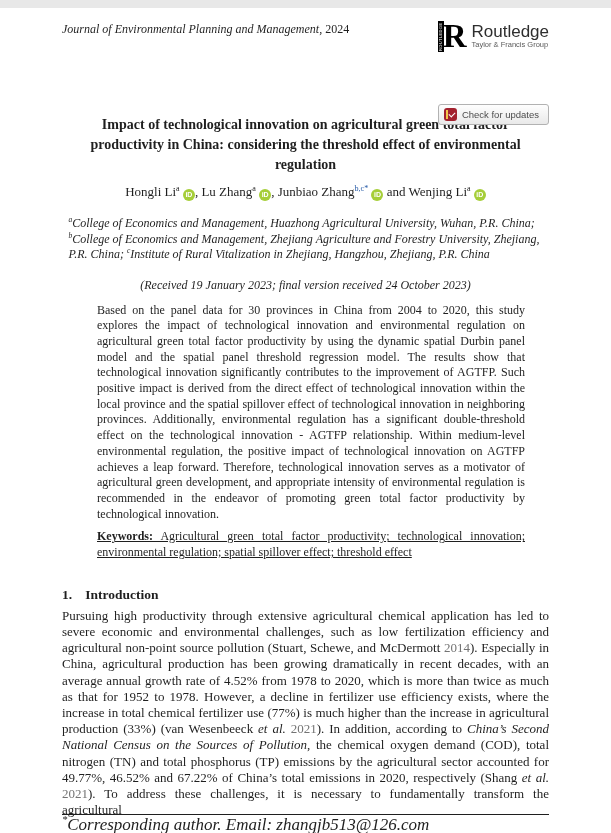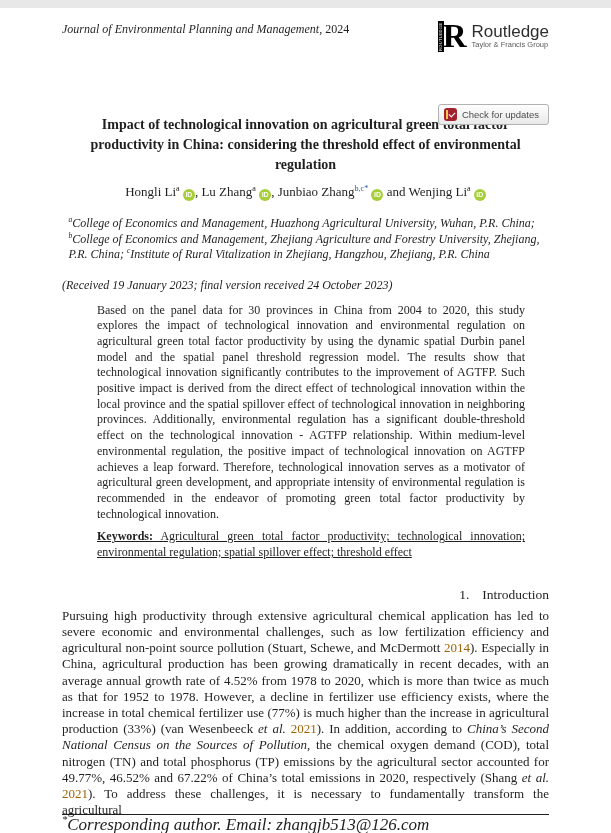--- a/index.html
+++ b/index.html
@@ -42,39 +42,39 @@
   
   .title {
     margin:78px auto 0 auto; max-width:478px; text-align:center;
     font-size:14px; line-height:20px; font-weight:bold;
   }
   .authors { margin-top:9px; text-align:center; font-size:13px; line-height:16px; }
   .affiliations {
     margin:15px auto 0 auto; max-width:474px; 
     font-style:italic; font-size:12px; line-height:15.5px;
   }
-  .received { margin-top:15px; font-style:italic; font-size:12px; line-height:15px; }
+  .received { margin-top:15px; text-align:center; font-style:italic; font-size:12px; line-height:15px; }
   .abstract {
     margin:10px 24px 0 35px; text-align:justify;
     font-size:12px; line-height:15.7px;font-family:Liberation Serif, serif;
   }
   .keywords { margin:7px 24px 0 35px; text-align:justify; font-size:12px; line-height:15.7px;text-decoration:underline; }
   .kw-label { font-weight:bold; }
   
-  .section-heading { margin-top:25px; font-size:13.5px; line-height:17px; font-weight:normal;text-align:right; }
+  .section-heading { margin-top:25px; font-size:13.5px; line-height:17px; font-weight:bold; }
   .sec-num { margin-right:13px; }
   .body-par { margin-top:5px; text-align:justify; font-size:13px; line-height:16.2px; }
   
   .footer { position:absolute; left:62px; right:62px; bottom:9px; }
   .foot-rule { border-top:1.5px solid #1f1f1f; }
   .footnote { padding-top:3px; font-size:17px; line-height:14px;font-style:italic; }
   .bottom-line { position:absolute; left:0; right:0; bottom:0; height:2px; background:#5ba3cf; }
   
   .seg-sup { vertical-align:super; font-size:.62em; line-height:0; }
-  .seg-link { color:#a16207; }
+  .seg-link { color:#737373; }
   .seg-italic { font-style:italic; }
   .seg-sup.seg-link, .seg-link.seg-sup { color:#2458a6; }
   .inline-icon.orcid {
     display:inline-block; width:12px; height:12px; border-radius:50%;
     background:#a6ce39; color:#fff; text-align:center;
     font:bold 7px/12px "Liberation Sans",sans-serif; vertical-align:-1px;
   }
 </style>
 </head>
 <body>

